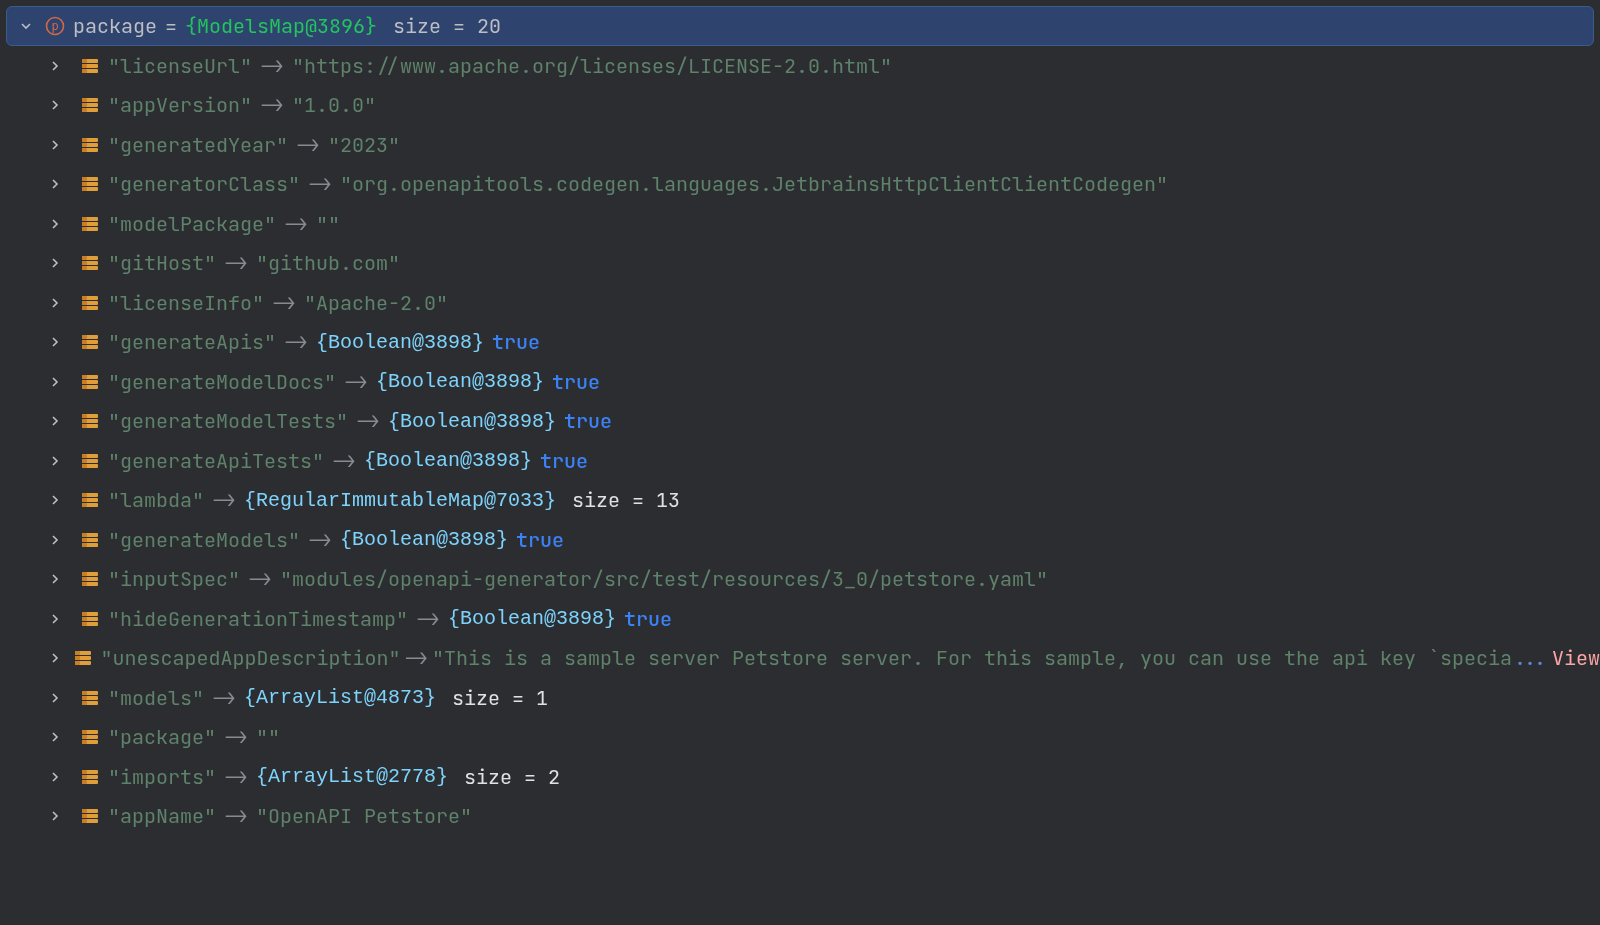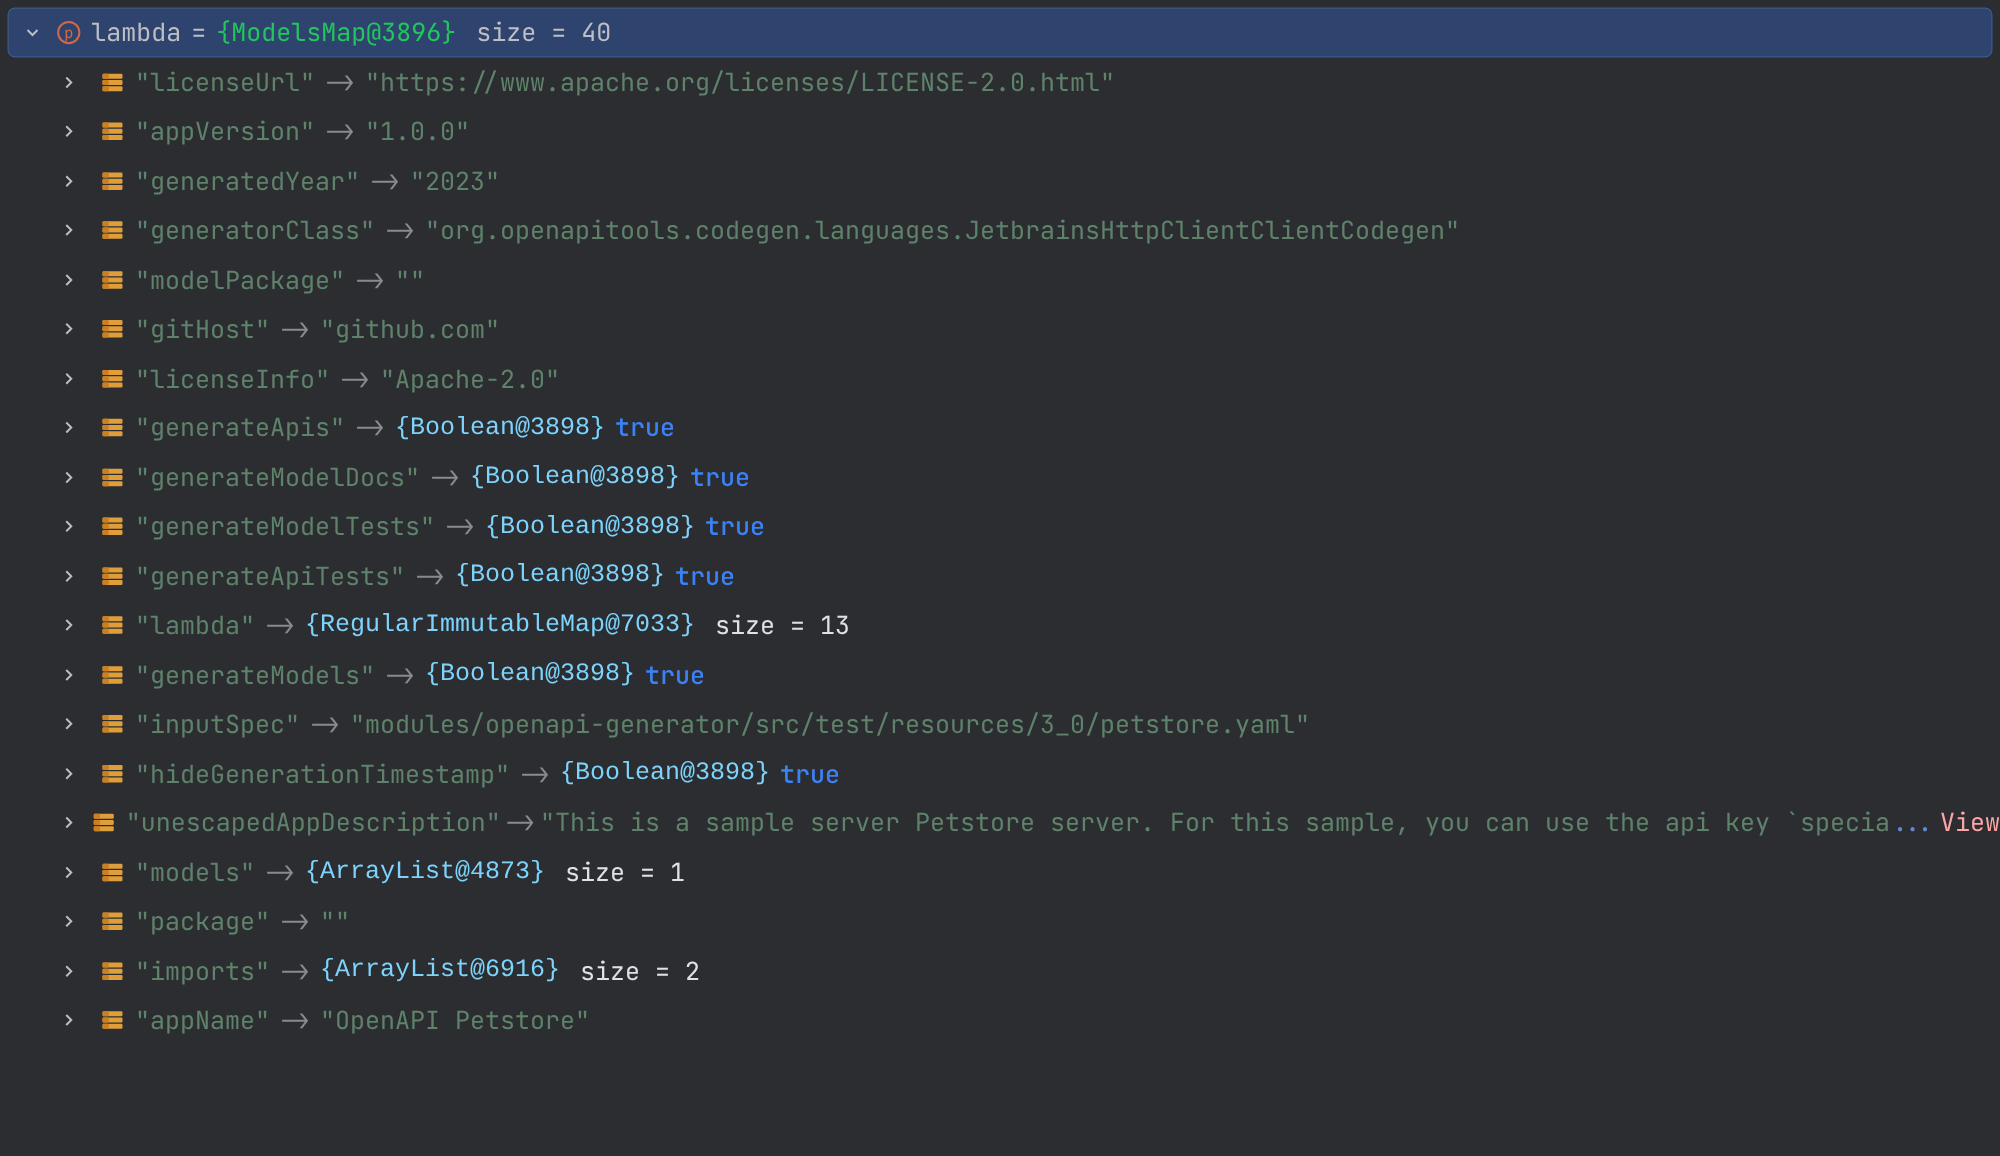--- a/index.html
+++ b/index.html
@@ -83,27 +83,27 @@
           <path d="M2 4 L6 8 L10 4" fill="none" stroke="#bcbec4" stroke-width="1.6"></path>
         </svg>
     </span>
     <span class="gap-root"></span>
     <span class="node-icon">
       <svg width="20" height="20" viewBox="0 0 20 20">
         <circle cx="10" cy="10" r="8.5" fill="none" stroke="#d0694a" stroke-width="1.6"></circle>
         <text x="10" y="14" text-anchor="middle" font-size="12" font-family="monospace" fill="#d0694a">p</text>
       </svg>
     </span>
-    <span class="txt-name">lambda</span>
+    <span class="txt-name">package</span>
     <span class="sp"></span>
     <span class="txt-eq">=</span>
     <span class="sp"></span>
     <span class="txt-type">{ModelsMap@3896}</span>
     <span class="sp2"></span>
-    <span class="txt-size">size = 40</span>
+    <span class="txt-size">size = 20</span>
   </div>
 
   <div id="children">
       <div class="row child-row">
         <span class="chevron">
           <svg width="12" height="12" viewBox="0 0 12 12">
             <path d="M4 2 L8 6 L4 10" fill="none" stroke="#bcbec4" stroke-width="1.6"></path>
           </svg>
         </span>
         <span class="gap-child"></span>
@@ -546,21 +546,21 @@
     <rect x="1" y="12" width="16" height="4" rx="1" fill="#e09e3a"></rect>
     <rect x="1" y="2" width="5" height="4" rx="1" fill="#c97f22"></rect>
     <rect x="1" y="7" width="5" height="4" rx="1" fill="#c97f22"></rect>
     <rect x="1" y="12" width="5" height="4" rx="1" fill="#c97f22"></rect>
   </svg>
         </span>
         <span class="txt-key">"imports"</span>
         <span class="sp"></span>
         <span class="txt-arrow">-&gt;</span>
         <span class="sp"></span>
-        <span class="txt-obj">{ArrayList@6916}</span>
+        <span class="txt-obj">{ArrayList@2778}</span>
         <span class="sp2"></span>
         <span class="txt-white">size = 2</span>
       </div>
       <div class="row child-row">
         <span class="chevron">
           <svg width="12" height="12" viewBox="0 0 12 12">
             <path d="M4 2 L8 6 L4 10" fill="none" stroke="#bcbec4" stroke-width="1.6"></path>
           </svg>
         </span>
         <span class="gap-child"></span>

